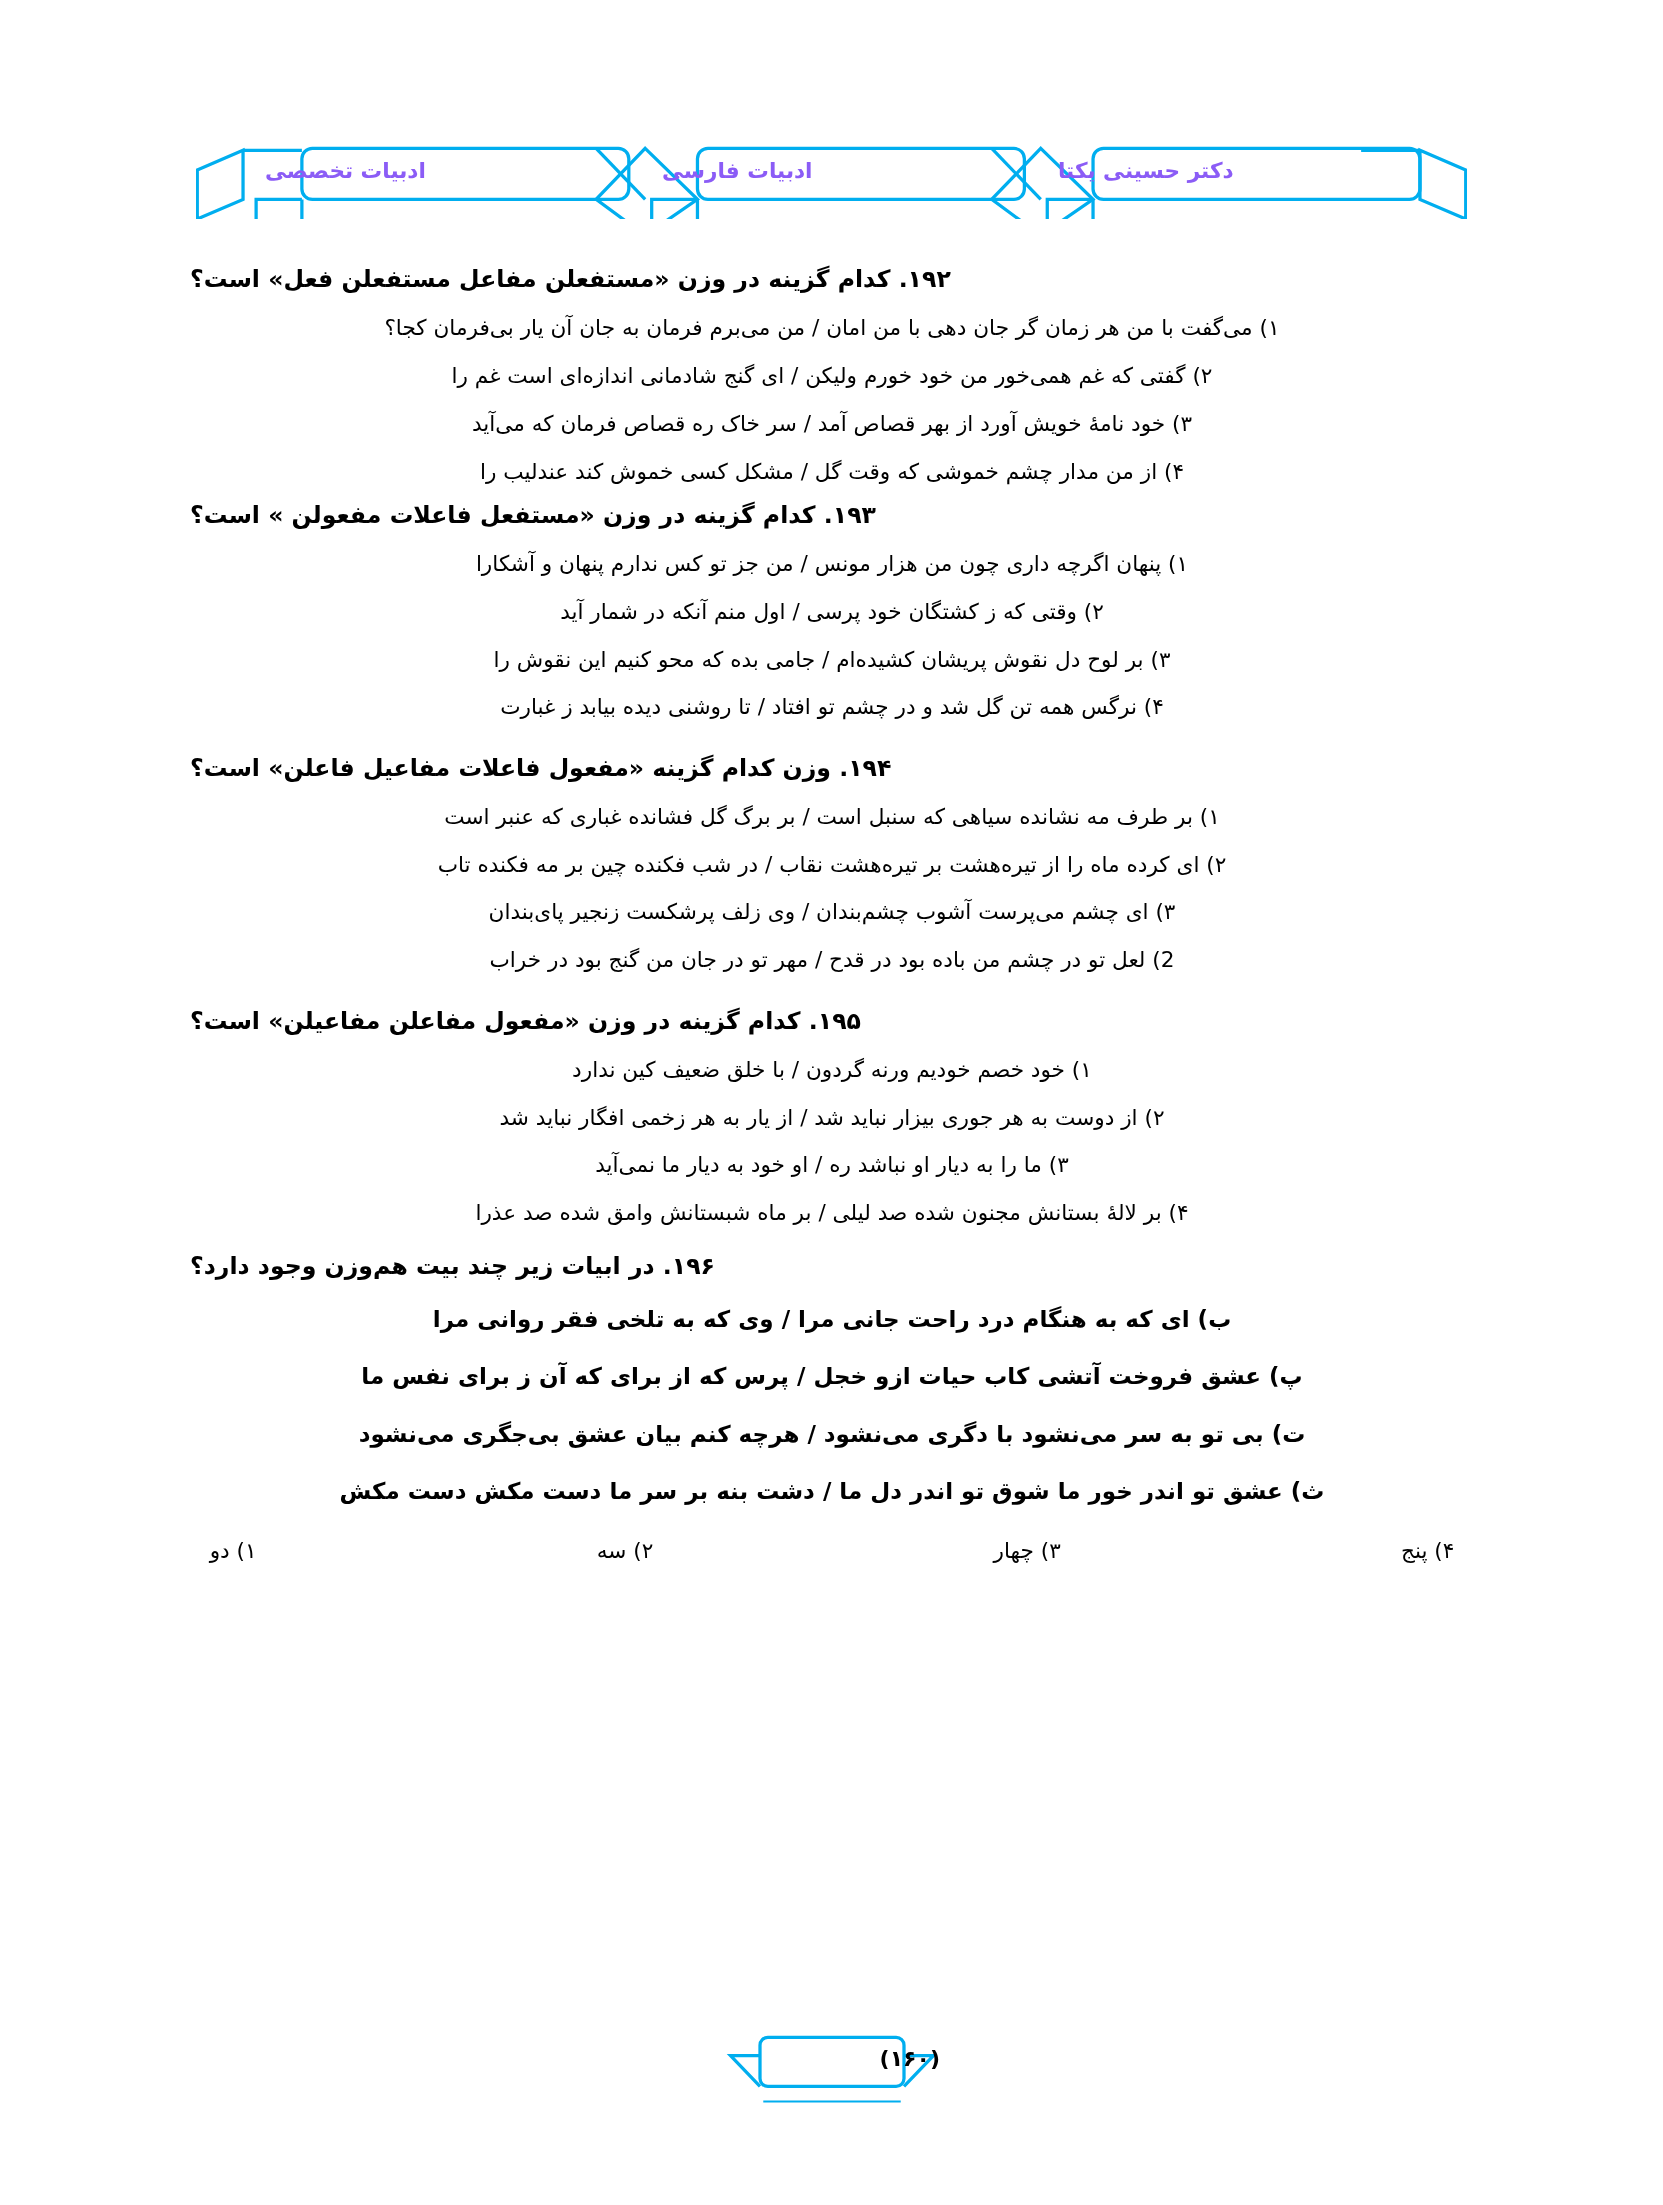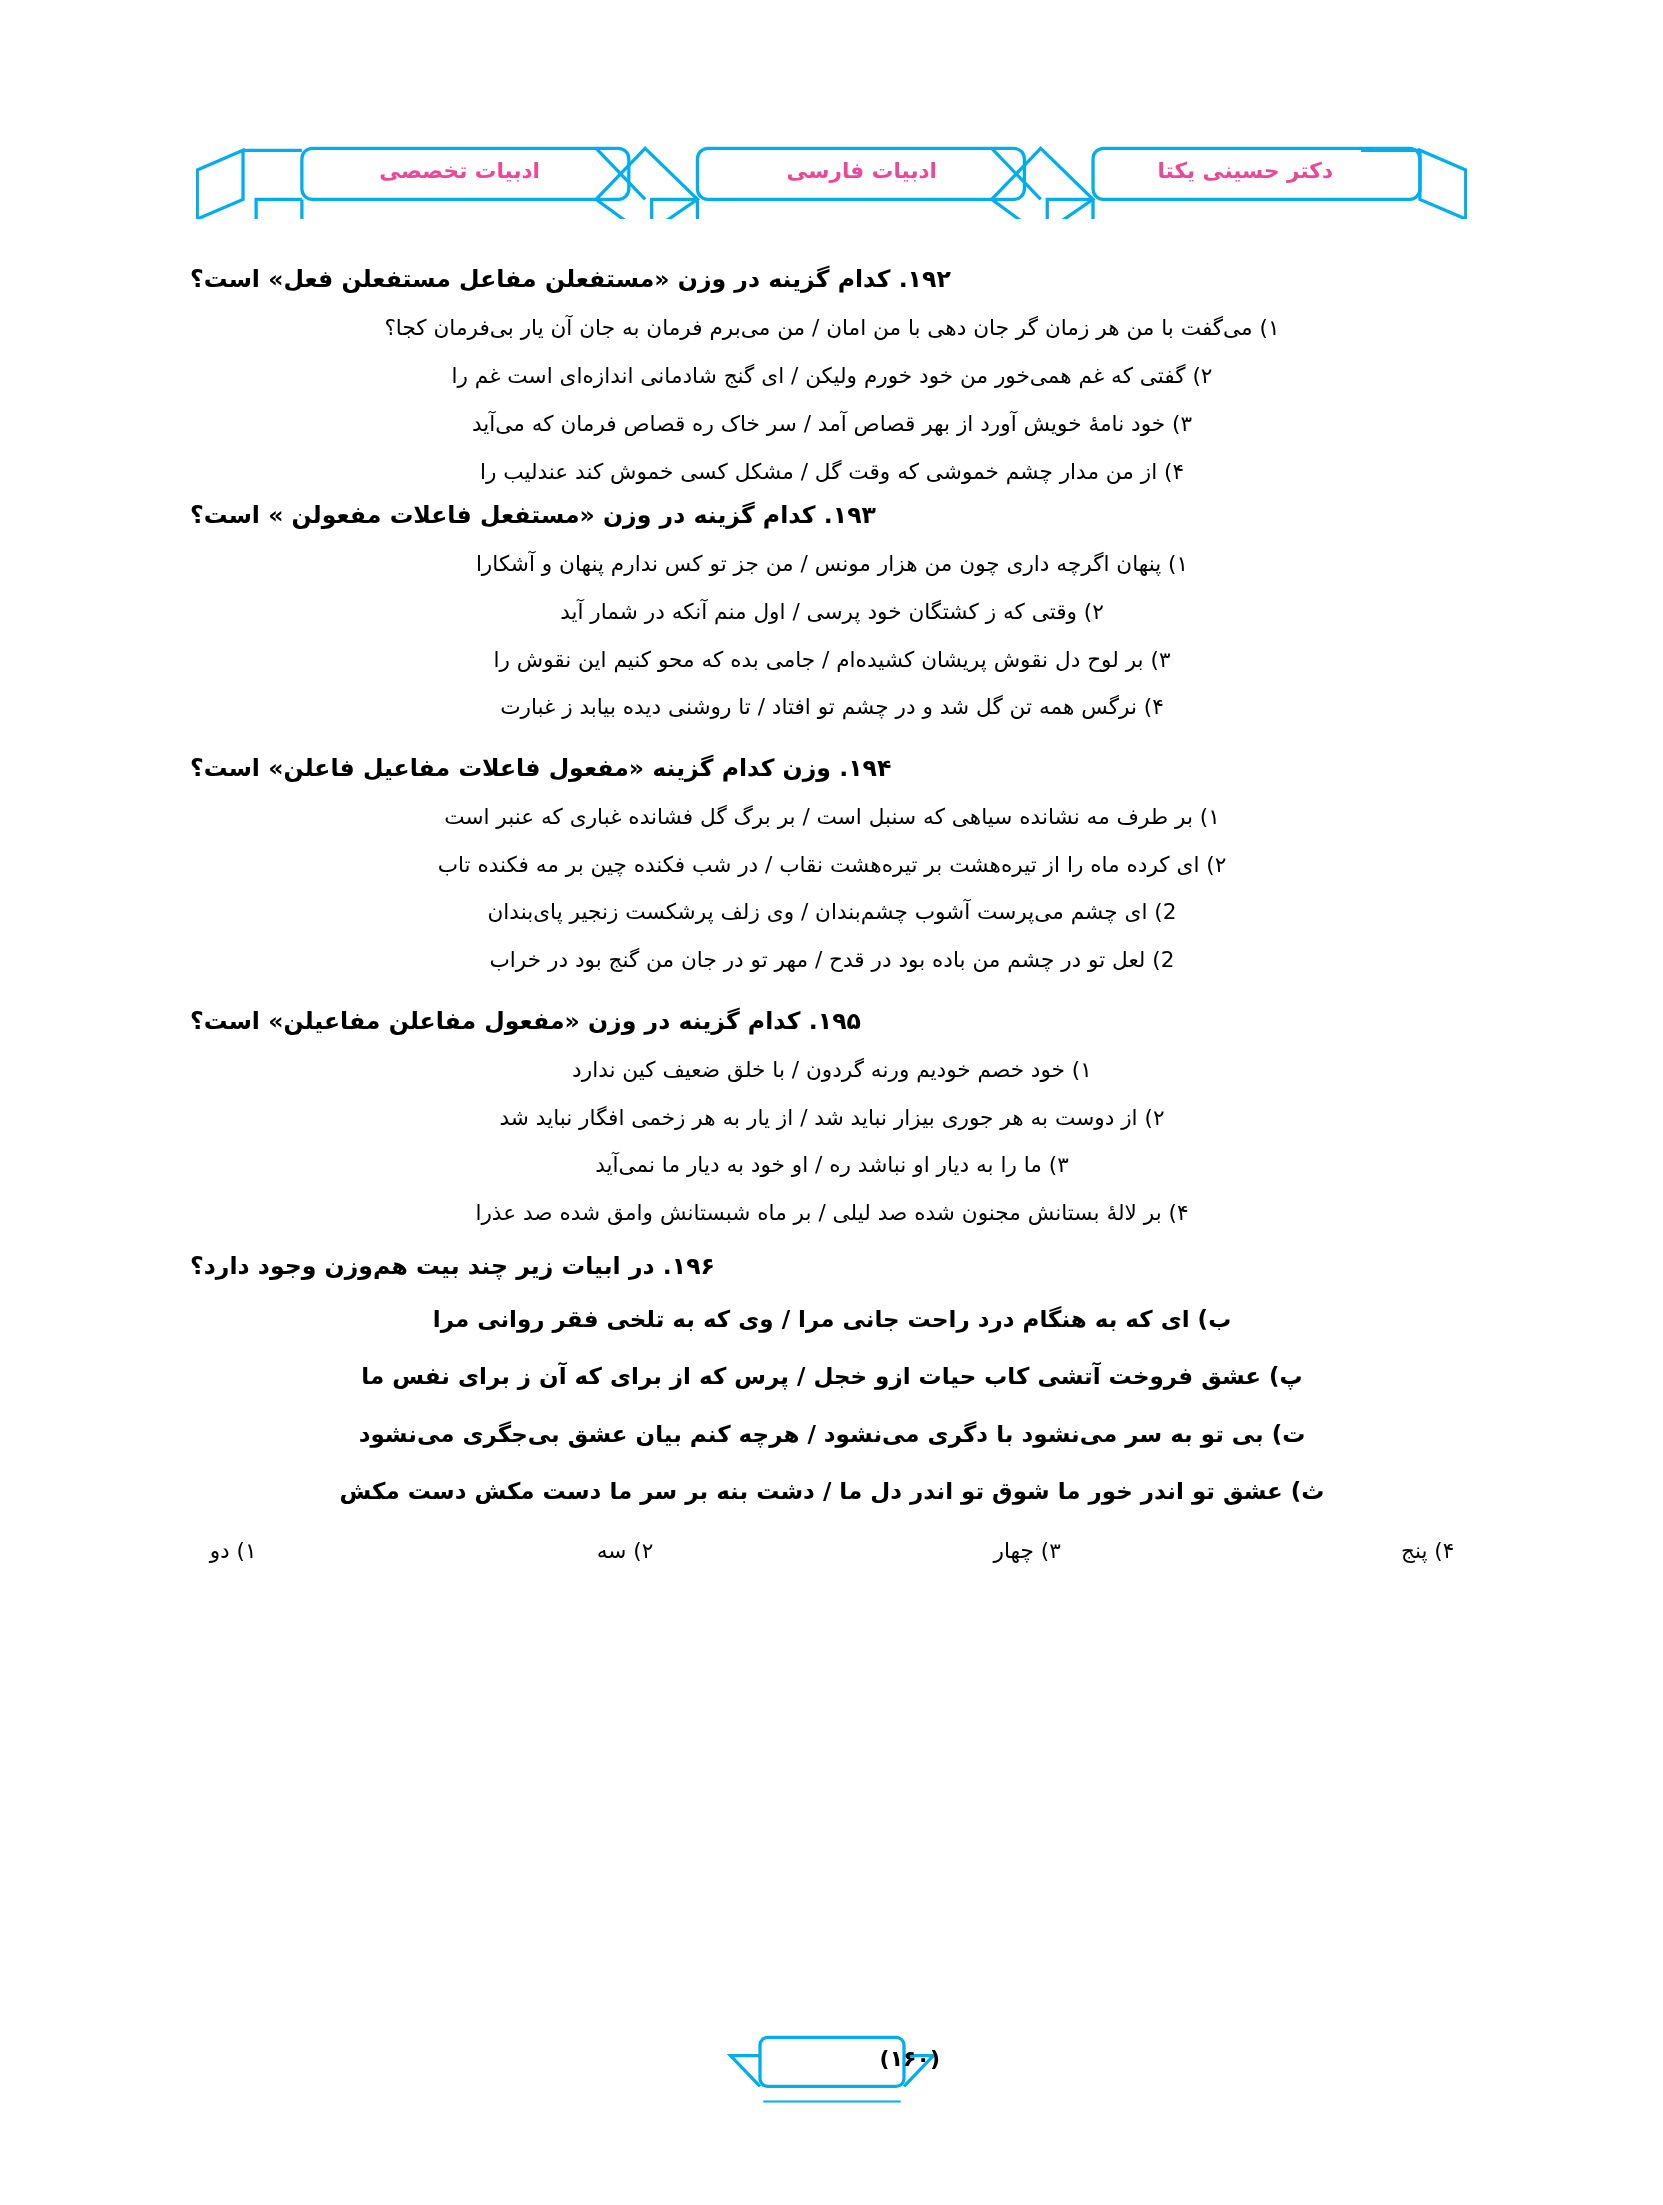--- a/index.html
+++ b/index.html
@@ -20,24 +20,24 @@
     position: absolute;
     top: 134px; left: 196px;
     width: 1271px; height: 85px;
   }
   .header-ribbon svg { display: block; width: 1271px; height: 85px; }
   .ribbon-label {
     position: absolute;
     top: 149px;
     height: 43px;
     line-height: 43px;
-    text-align: right;
+    text-align: left;
     font-size: 21.6px;
     font-weight: 700;
-    color: #ec4899;
+    color: #8b5cf6;
     white-space: nowrap;
   }
   .ribbon-label.r1 { left: 1058px; width: 275px; }
   .ribbon-label.r2 { left: 662px; width: 275px; }
   .ribbon-label.r3 { left:  265px; width: 275px; }
 
   
   .content {
     position: absolute;
     top: 262px;
@@ -166,21 +166,21 @@
     <p class="opt">۳) بر لوح دل نقوش پریشان کشیده‌ام / جامی بده که محو کنیم این نقوش را</p>
     <p class="opt">۴) نرگس همه تن گل شد و در چشم تو افتاد / تا روشنی دیده بیابد ز غبارت</p>
   </div>
 
   <div class="spacer-md"></div>
 
   <div class="q-block">
     <p class="q-stem">۱۹۴. وزن کدام گزینه «مفعول فاعلات مفاعیل فاعلن» است؟</p>
     <p class="opt">۱) بر طرف مه نشانده سیاهی که سنبل است / بر برگ گل فشانده غباری که عنبر است</p>
     <p class="opt">۲) ای کرده ماه را از تیره‌هشت بر تیره‌هشت نقاب / در شب فکنده چین بر مه فکنده تاب</p>
-    <p class="opt">2) ای چشم می‌پرست آشوب چشم‌بندان / وی زلف پرشکست زنجیر پای‌بندان</p>
+    <p class="opt">۳) ای چشم می‌پرست آشوب چشم‌بندان / وی زلف پرشکست زنجیر پای‌بندان</p>
     <p class="opt">2) لعل تو در چشم من باده بود در قدح / مهر تو در جان من گنج بود در خراب</p>
   </div>
 
   <div class="spacer-md"></div>
 
   <div class="q-block">
     <p class="q-stem">۱۹۵. کدام گزینه در وزن «مفعول مفاعلن مفاعیلن» است؟</p>
     <p class="opt">۱) خود خصم خودیم ورنه گردون / با خلق ضعیف کین ندارد</p>
     <p class="opt">۲) از دوست به هر جوری بیزار نباید شد / از یار به هر زخمی افگار نباید شد</p>
     <p class="opt">۳) ما را به دیار او نباشد ره / او خود به دیار ما نمی‌آید</p>

